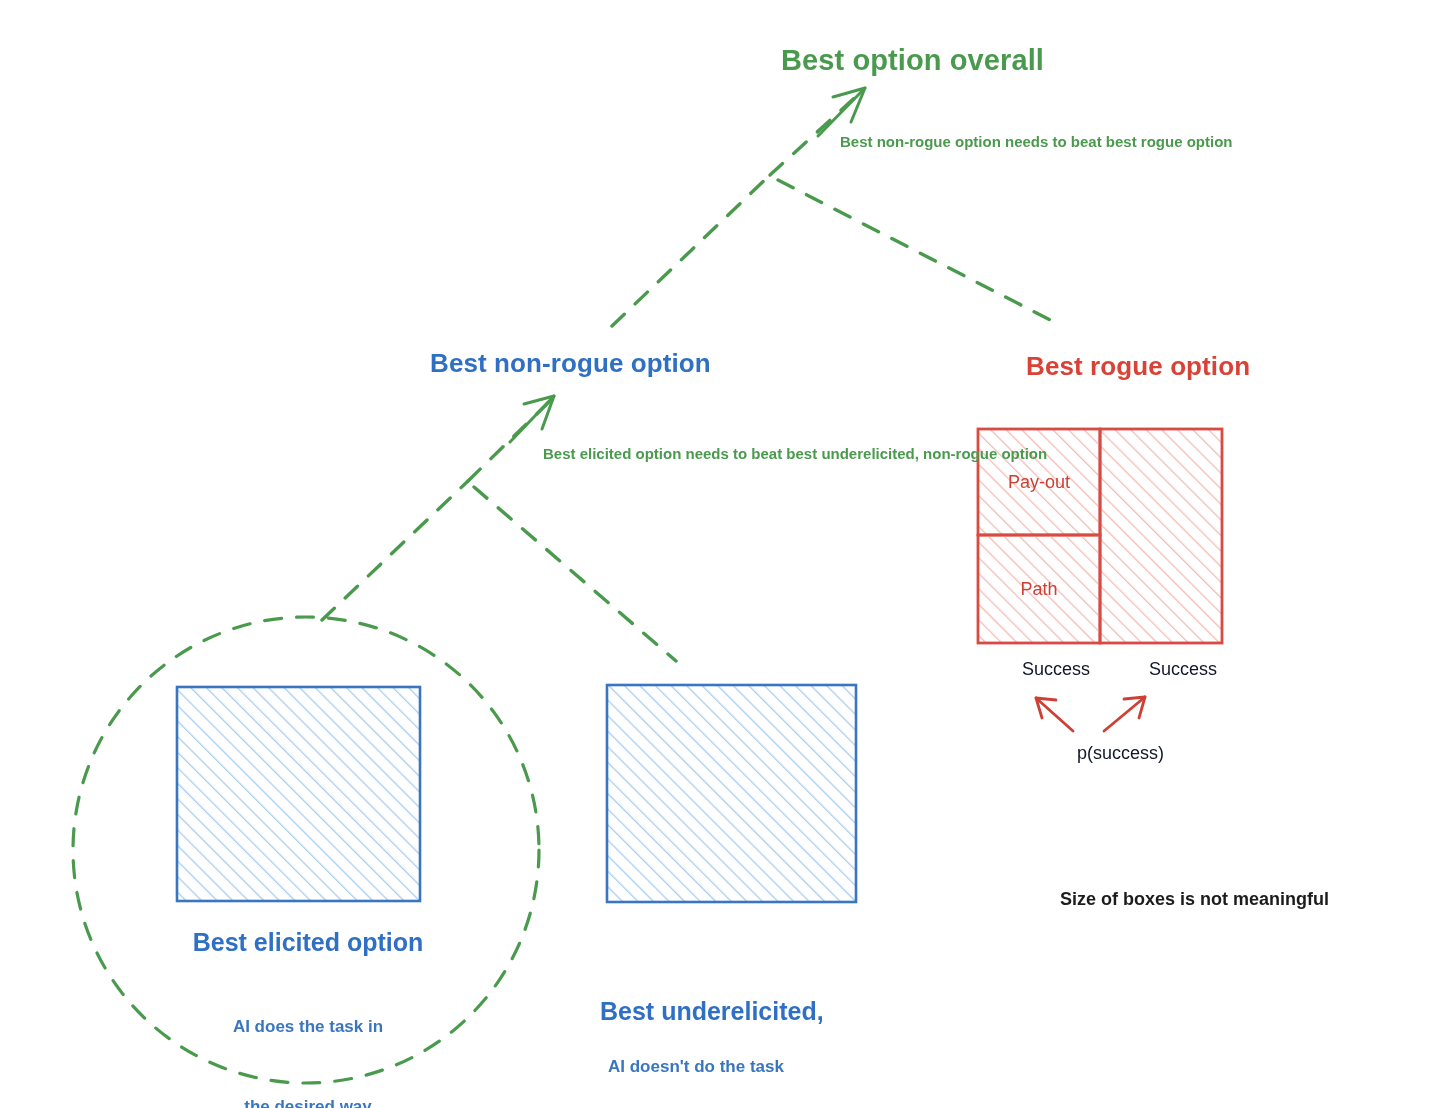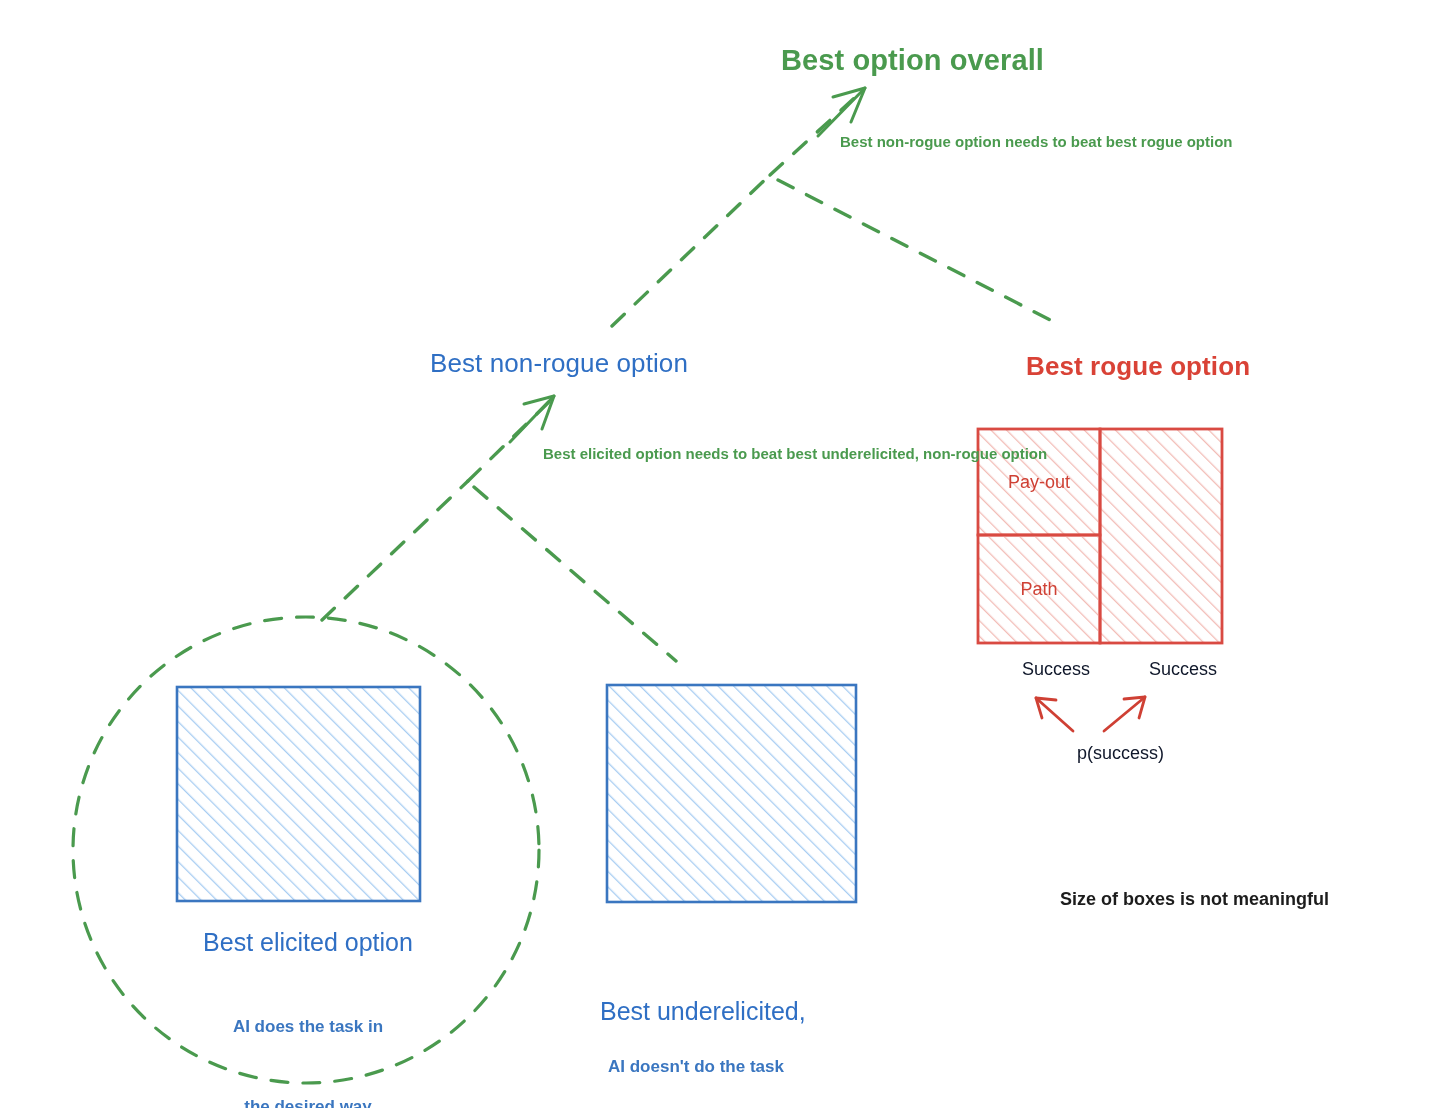--- a/index.html
+++ b/index.html
@@ -34,41 +34,41 @@
   }
   .title-green {
     color: #4a9a4e;
     font-size: 29px;
     font-weight: 600;
     letter-spacing: 0.1px;
   }
   .title-blue {
     color: #2f6fc4;
     font-size: 26px;
-    font-weight: 400;
+    font-weight: 700;
     letter-spacing: 0.1px;
   }
   .title-red {
     color: #d94236;
     font-size: 26px;
     font-weight: 600;
     letter-spacing: 0.1px;
     margin-left: 40px;
   }
   .note-green {
     color: #4a9a4e;
     font-size: 15px;
     font-weight: 600;
     line-height: 1.55;
     width: 215px;
   }
   .box-heading {
     color: #2f6fc4;
     font-size: 25px;
-    font-weight: 400;
+    font-weight: 700;
     line-height: 1.42;
   }
   .box-sub {
     color: #3a76c0;
     font-size: 17px;
     font-weight: 600;
     line-height: 1.58;
   }
   .red-cell-label {
     color: #cf4034;

